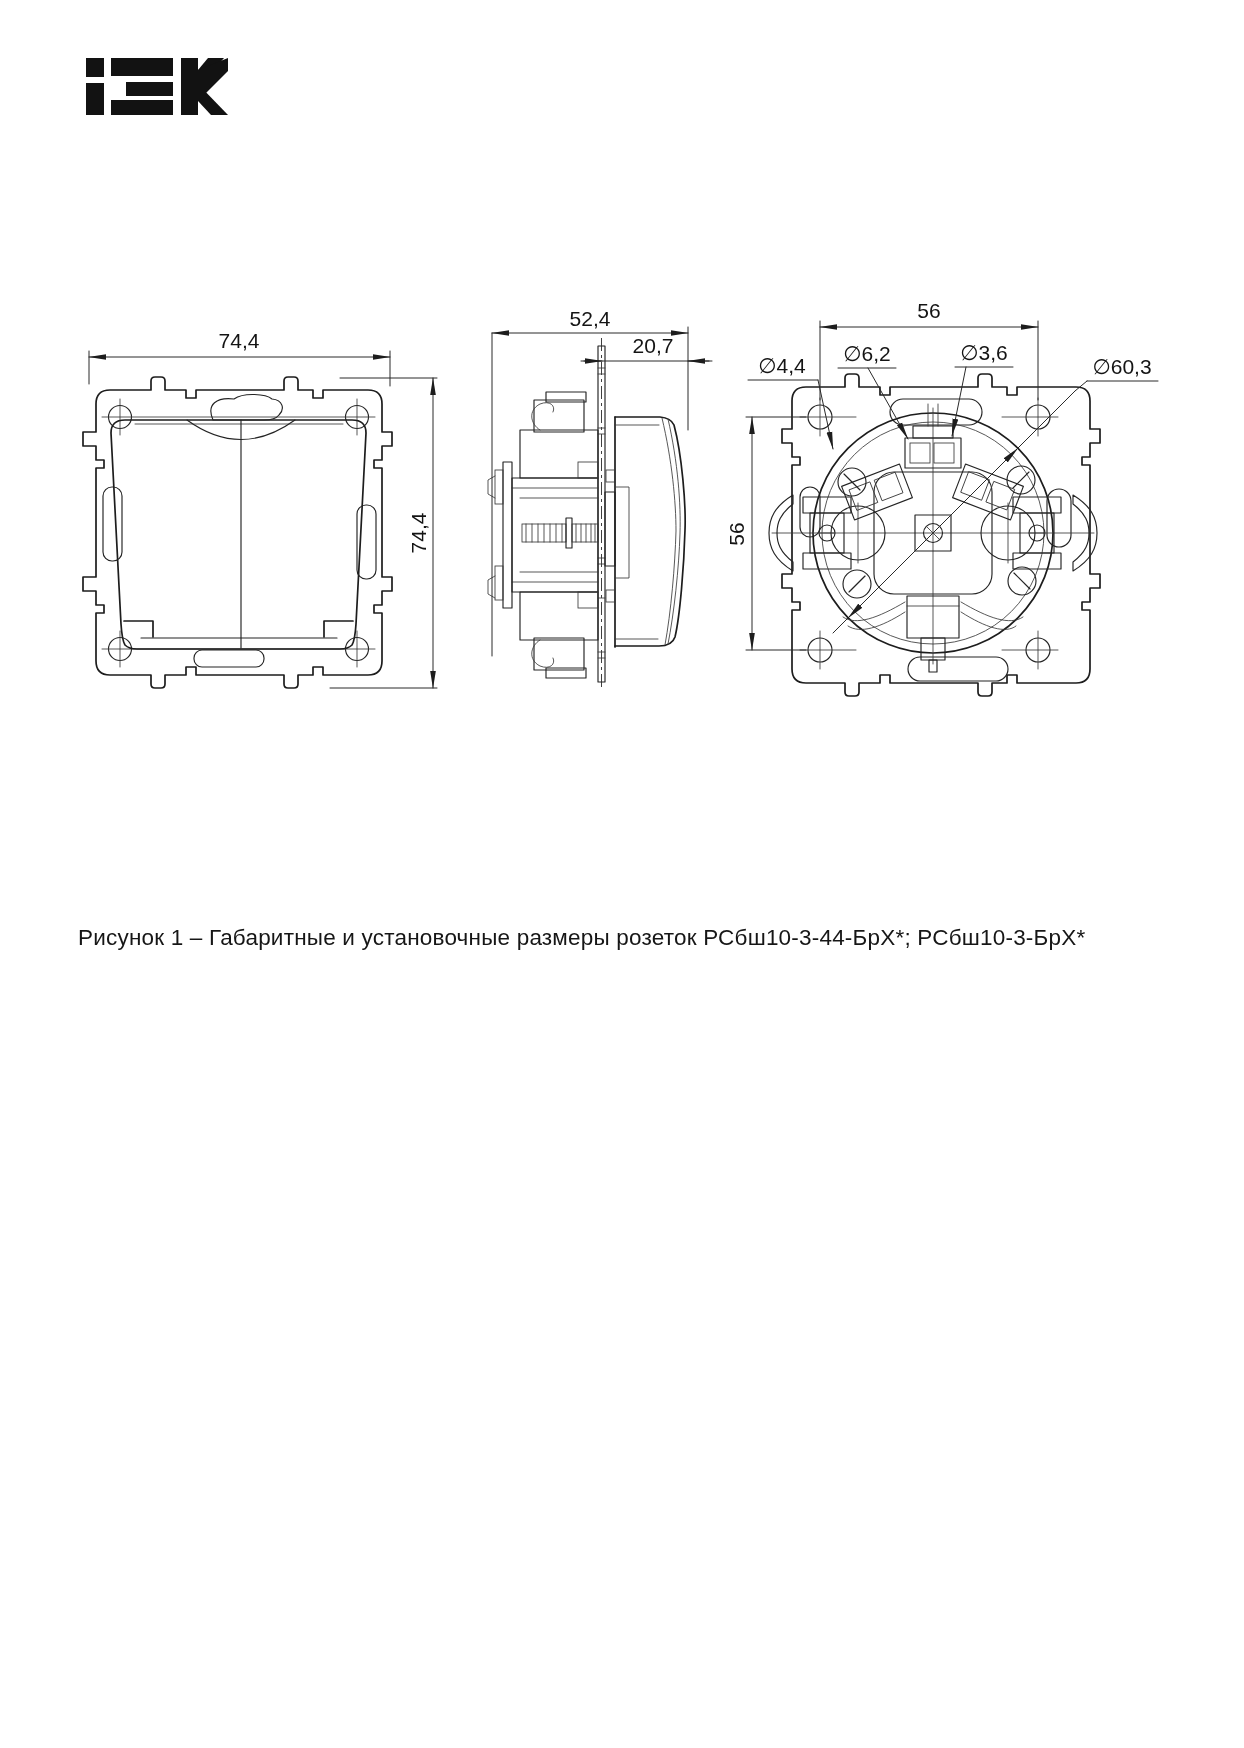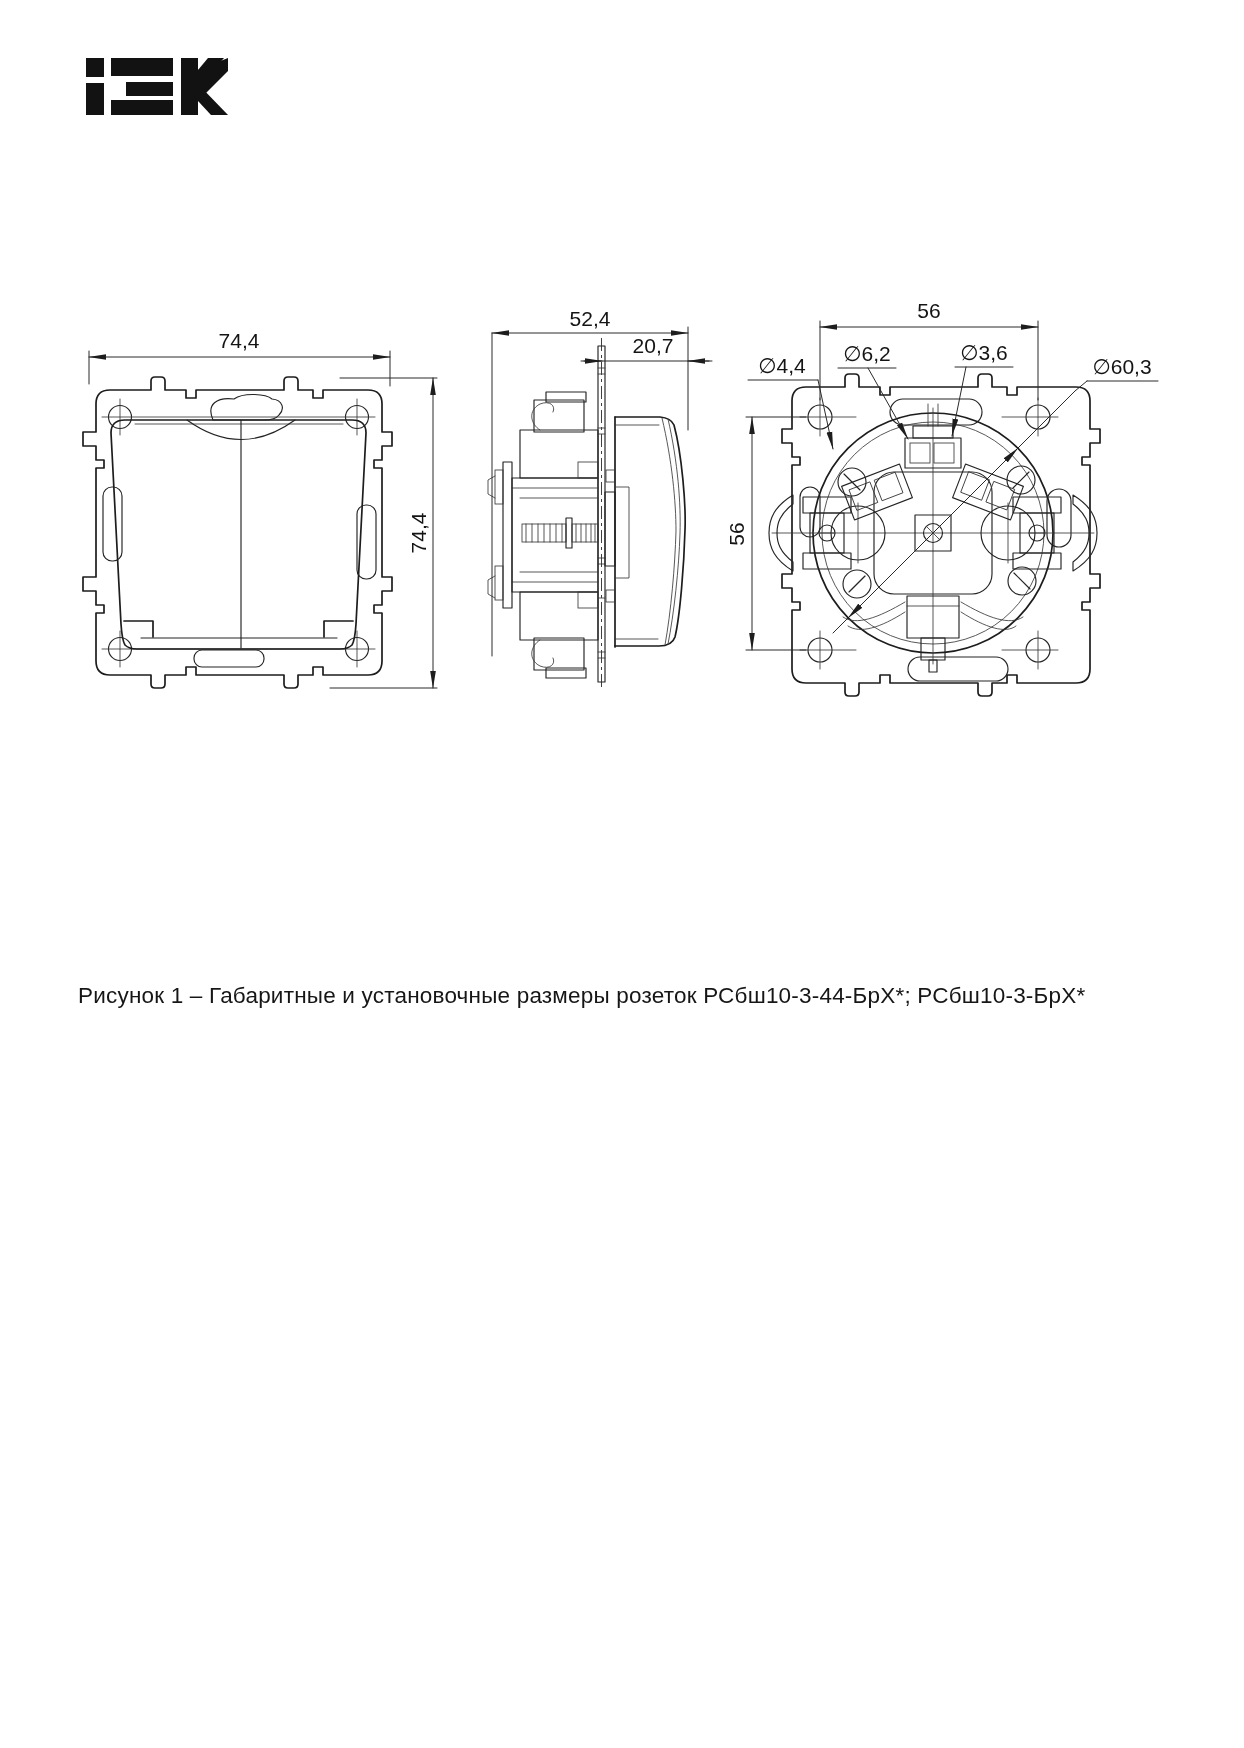--- a/index.html
+++ b/index.html
@@ -1,20 +1,20 @@
 <!DOCTYPE html>
 <html><head>
 <meta charset="utf-8">
 <style>
   html,body{margin:0;padding:0;background:#ffffff;}
   .page{position:relative;width:1244px;height:1748px;background:#ffffff;overflow:hidden;
         font-family:"Liberation Sans", sans-serif;}
   .logo{position:absolute;left:86px;top:57px;width:142px;height:60px;}
   .drawing{position:absolute;left:0;top:0;width:1244px;height:1748px;}
-  .caption{position:absolute;left:78px;top:983px;font-size:22.5px;color:#161616;
+  .caption{position:absolute;left:78px;top:925px;font-size:22.5px;color:#161616;
            letter-spacing:0.2px;white-space:nowrap;}
   svg .ln{fill:none;stroke:#1d1d1d;stroke-width:1.7;stroke-linejoin:round;stroke-linecap:round;}
   svg .md{fill:none;stroke:#242424;stroke-width:1.15;stroke-linejoin:round;stroke-linecap:round;}
   svg .th{fill:none;stroke:#3a3a3a;stroke-width:0.85;stroke-linecap:round;}
   svg .dim{fill:none;stroke:#2a2a2a;stroke-width:1;stroke-linecap:round;}
   svg .cl{fill:none;stroke:#2a2a2a;stroke-width:0.9;stroke-dasharray:13 4 3 4;}
   svg text.dimtxt{font-family:"Liberation Sans",sans-serif;font-size:21px;fill:#141414;}
   svg .blk{fill:#121212;stroke:none;}
 </style>
 </head>

